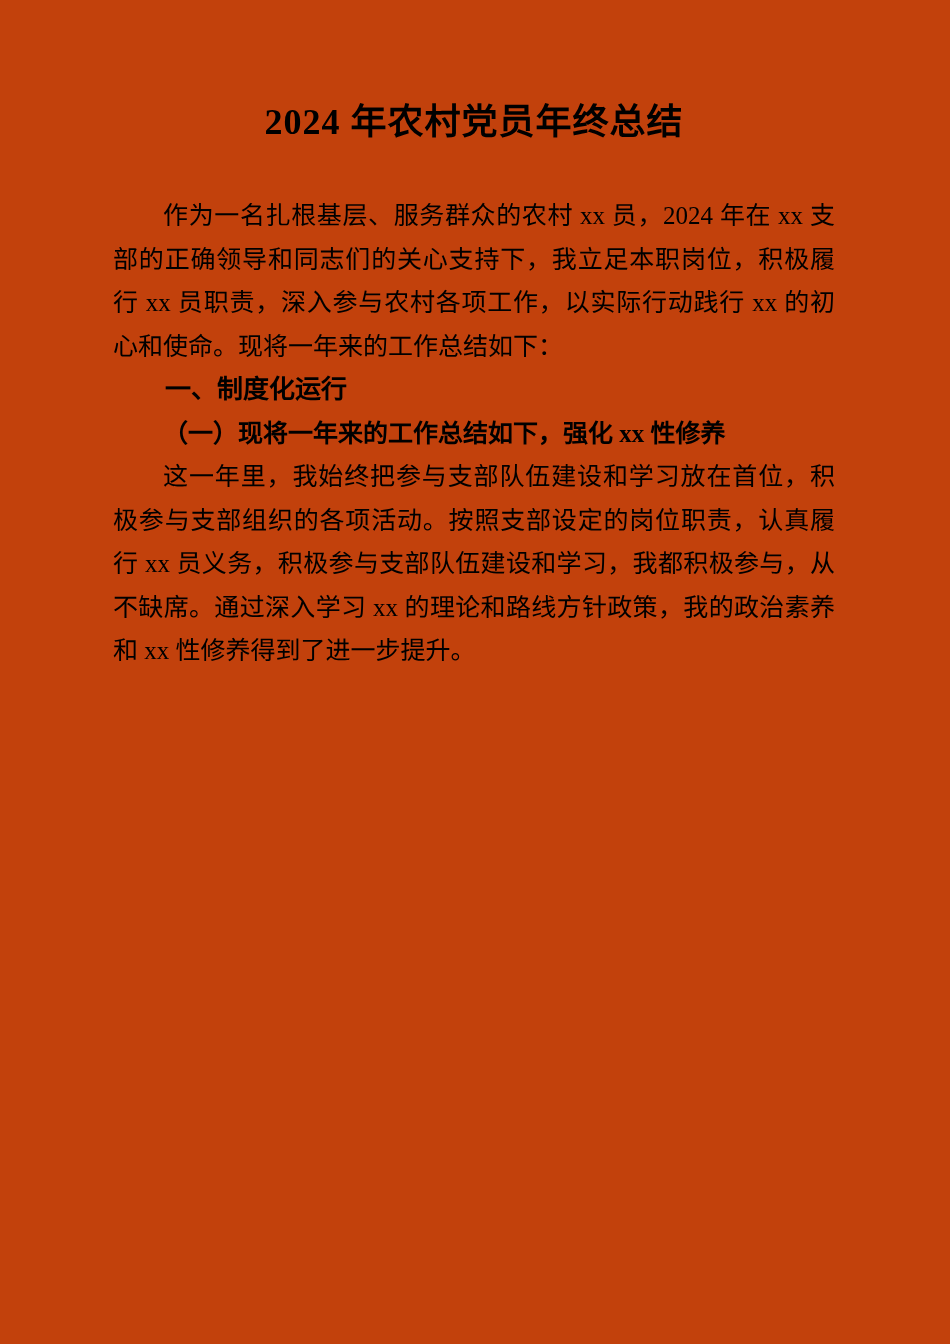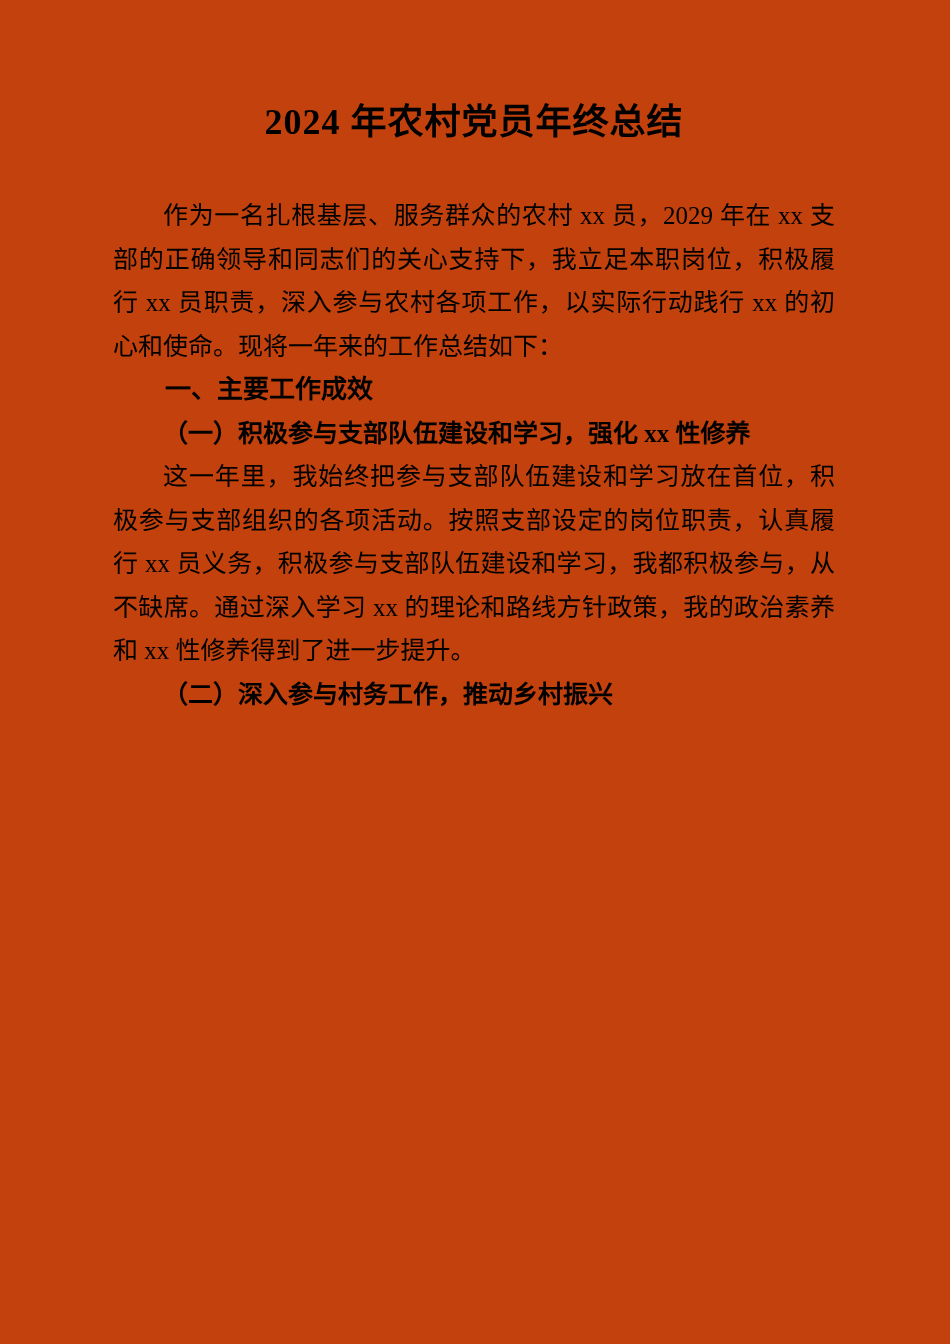--- a/index.html
+++ b/index.html
@@ -59,25 +59,24 @@
     text-align: left;
   }
 </style>
 </head>
 <body>
 
 <div class="page">
   <h1 class="doc-title">2024 年农村党员年终总结</h1>
 
   <div class="doc-body">
-    <p class="para">作为一名扎根基层、服务群众的农村 xx 员，2029 年在 xx 支部的正确领导和同志们的关心支持下，我立足本职岗位，积极履行 xx 员职责，深入参与农村各项工作，以实际行动践行 xx 的初心和使命。现将一年来的工作总结如下：</p>
+    <p class="para">作为一名扎根基层、服务群众的农村 xx 员，2024 年在 xx 支部的正确领导和同志们的关心支持下，我立足本职岗位，积极履行 xx 员职责，深入参与农村各项工作，以实际行动践行 xx 的初心和使命。现将一年来的工作总结如下：</p>
 
-    <h2 class="heading-sans">一、主要工作成效</h2>
+    <h2 class="heading-sans">一、制度化运行</h2>
 
-    <h3 class="heading-kai">（一）积极参与支部队伍建设和学习，强化 xx 性修养</h3>
+    <h3 class="heading-kai">（一）现将一年来的工作总结如下，强化 xx 性修养</h3>
 
     <p class="para">这一年里，我始终把参与支部队伍建设和学习放在首位，积极参与支部组织的各项活动。按照支部设定的岗位职责，认真履行 xx 员义务，积极参与支部队伍建设和学习，我都积极参与，从不缺席。通过深入学习 xx 的理论和路线方针政策，我的政治素养和 xx 性修养得到了进一步提升。</p>
 
 
 
-    <h3 class="heading-kai">（二）深入参与村务工作，推动乡村振兴</h3>
   </div>
 </div>
 
 </body></html>

